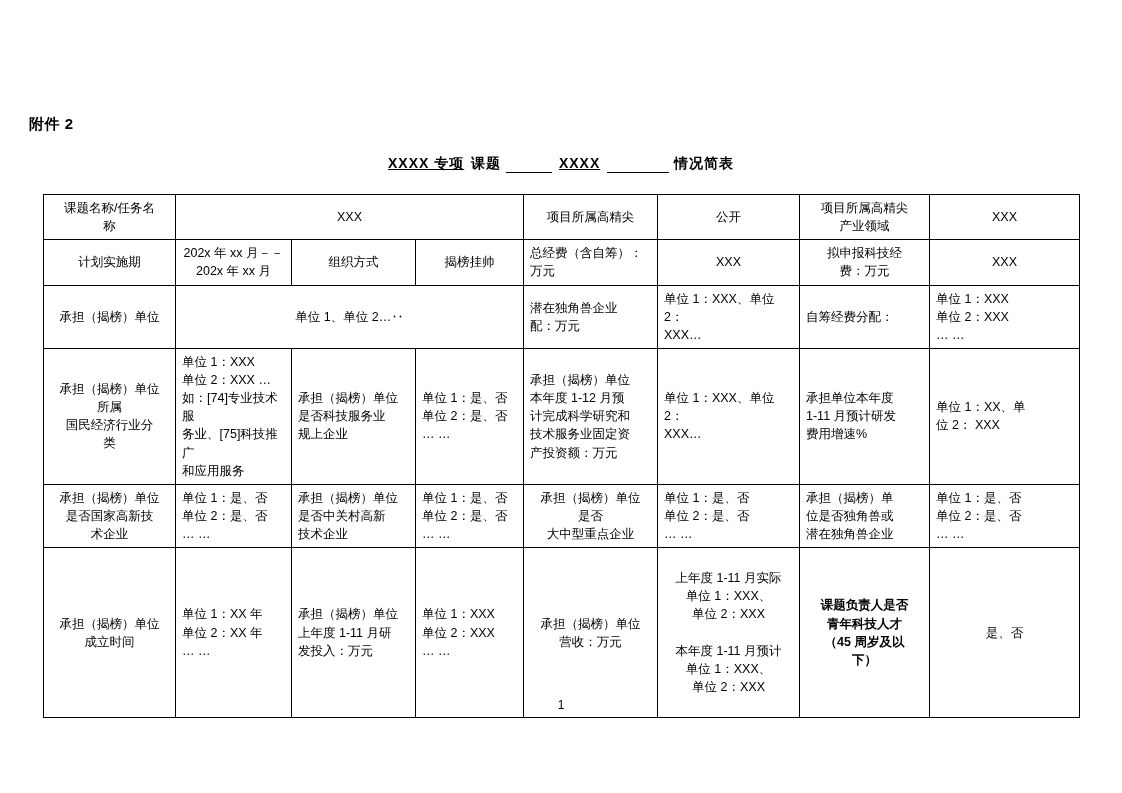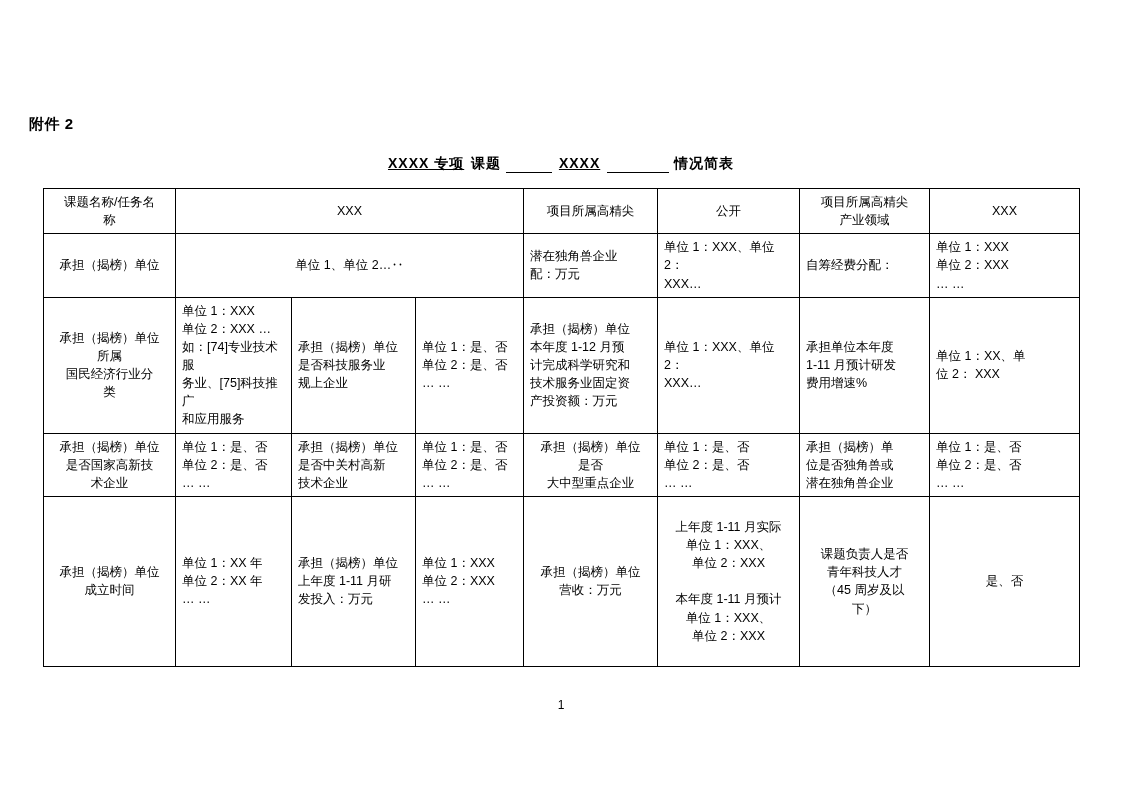--- a/index.html
+++ b/index.html
@@ -47,21 +47,21 @@
   }
   .doc-title .blank {
     display: inline-block;
     border-bottom: 1px solid #000;
     height: 20px;
     vertical-align: bottom;
   }
   table.form {
     position: absolute;
     left: 43px;
-    top: 188px;
+    top: 194px;
     width: 1036px;
     border-collapse: collapse;
     table-layout: fixed;
     padding-left: 48px;
   }
   table.form td {
     border: 1px solid #000000;
     font-size: 12.5px;
     line-height: 1.45;
     padding: 4px 6px;
@@ -112,20 +112,33 @@
         <td class="c cell-lines" style="white-space: pre-wrap;">课题名称/任务名
 称</td>
         <td class="c cell-lines" colspan="3" style="white-space: pre-wrap;">XXX</td>
         <td class="c cell-lines" style="white-space: pre-wrap;">项目所属高精尖</td>
         <td class="c cell-lines" style="white-space: pre-wrap;">公开</td>
         <td class="c cell-lines" style="white-space: pre-wrap;">项目所属高精尖
 产业领域</td>
         <td class="c cell-lines" style="white-space: pre-wrap;">XXX</td>
       </tr>
 
+      <tr>
+        <td class="c cell-lines" style="white-space: pre-wrap;">计划实施期</td>
+        <td class="c cell-lines" style="white-space: pre-wrap;">202x 年 xx 月－－
+202x 年 xx 月</td>
+        <td class="c cell-lines" style="white-space: pre-wrap;">组织方式</td>
+        <td class="c cell-lines" style="white-space: pre-wrap;">揭榜挂帅</td>
+        <td class="l cell-lines" style="white-space: pre-wrap;">总经费（含自筹）：
+万元</td>
+        <td class="c cell-lines" style="white-space: pre-wrap;">XXX</td>
+        <td class="c cell-lines" style="white-space: pre-wrap;">拟申报科技经
+费：万元</td>
+        <td class="c cell-lines" style="white-space: pre-wrap;">XXX</td>
+      </tr>
 
       <tr>
         <td class="c cell-lines" style="white-space: pre-wrap;">承担（揭榜）单位</td>
         <td class="c cell-lines" colspan="3" style="white-space: pre-wrap;">单位 1、单位 2…‥</td>
         <td class="l cell-lines" style="white-space: pre-wrap;">潜在独角兽企业
 配：万元</td>
         <td class="l cell-lines" style="white-space: pre-wrap;">单位 1：XXX、单位 2：
 XXX…</td>
         <td class="l cell-lines" style="white-space: pre-wrap;">自筹经费分配：</td>
         <td class="l cell-lines" style="white-space: pre-wrap;">单位 1：XXX
@@ -204,21 +217,21 @@
 … …</td>
         <td class="c cell-lines" style="white-space: pre-wrap;">承担（揭榜）单位
 营收：万元</td>
         <td class="c cell-lines" style="white-space: pre-wrap;">上年度 1-11 月实际
 单位 1：XXX、
 单位 2：XXX
 
 本年度 1-11 月预计
 单位 1：XXX、
 单位 2：XXX</td>
-        <td class="c cell-lines" style="white-space: pre-wrap;">课题负责人是否
+        <td class="c cell-lines" style="white-space: pre-wrap; font-weight: bold;">课题负责人是否
 青年科技人才
 （45 周岁及以
 下）</td>
         <td class="c cell-lines" style="white-space: pre-wrap;">是、否</td>
       </tr>
     </tbody>
   </table>
 
   <div class="page-number">1</div>
 

